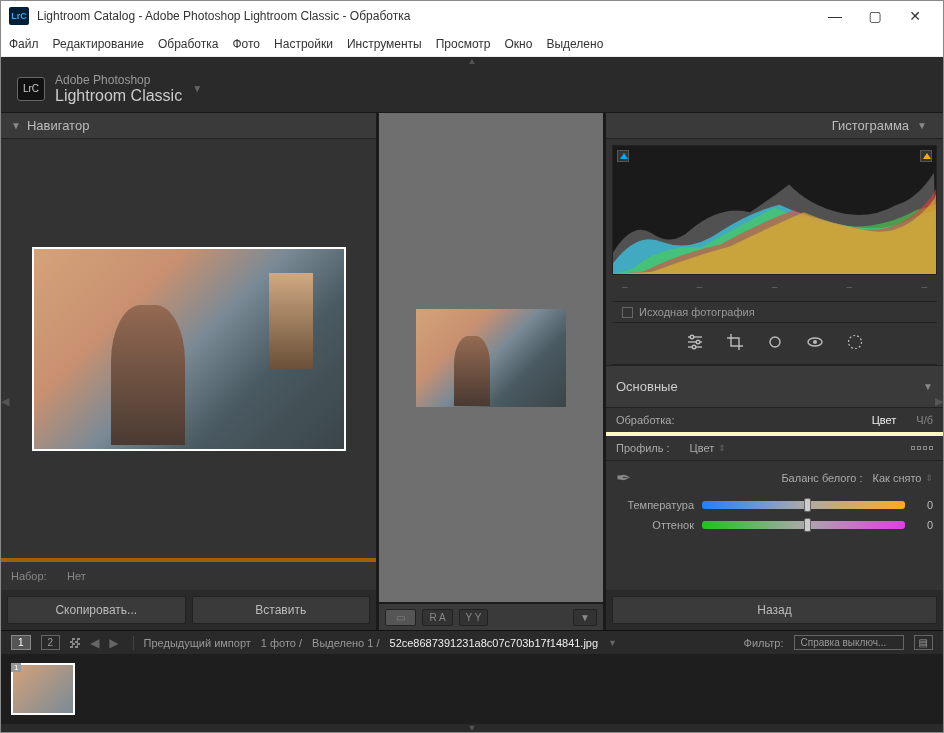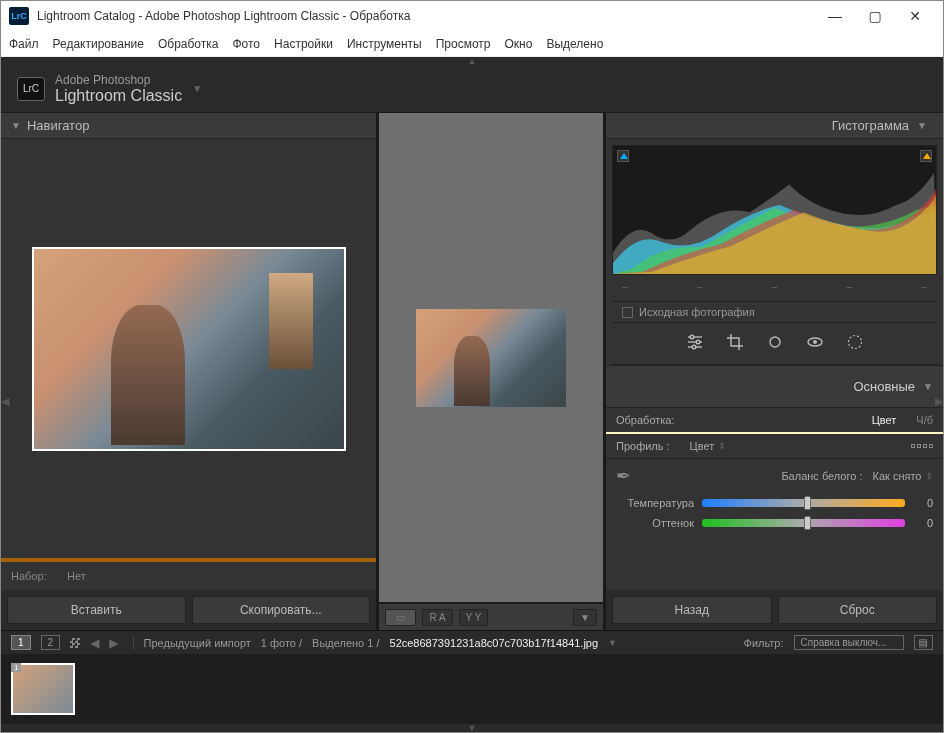--- a/index.html
+++ b/index.html
@@ -45,21 +45,21 @@
 .histo { height: 130px; background: #1a1a1a; margin: 6px; border: 1px solid #222; position: relative; overflow: hidden;}
 .histo svg { width:100%; height:100%; }
 .histo .clip { position: absolute; top: 4px; width: 12px; height: 12px; background:#333; border:1px solid #555;}
 .histo .clip.left { left: 4px; }
 .histo .clip.right { right: 4px; }
 .axis-row { height: 16px; display: flex; justify-content: space-between; padding: 0 10px; color: #666; font-size: 10px; margin: 0 6px 4px;}
 .orig-row { padding: 4px 10px; display: flex; align-items: center; color: #999; font-size: 11px; border-top: 1px solid #222; border-bottom: 1px solid #222; margin: 0 6px; }
 .orig-row .ck { width: 11px; height: 11px; border: 1px solid #666; margin-right: 6px; }
 .tool-row { height: 36px; display: flex; justify-content: center; gap: 22px; align-items: center; border-bottom: 1px solid #222; margin: 6px 6px 0; padding-bottom: 6px;}
 .tool-row .ticon { color: #999; font-size: 16px; }
-.section-head { height: 43px; background: #3a3a3a; display: flex; align-items: center; justify-content: flex-end; padding: 16px 10px; color: #ccc; font-size: 13px; border-top: 1px solid #222; border-bottom: 1px solid #222;}
+.section-head { height: 43px; background: #3a3a3a; display: flex; align-items: center; justify-content: space-between; padding: 16px 10px; color: #ccc; font-size: 13px; border-top: 1px solid #222; border-bottom: 1px solid #222;}
 .section-head .chev { margin-left: 8px; color: #888; font-size: 10px;}
 .ctrl-row { display: flex; align-items: center; padding: 6px 10px; color: #aaa; font-size: 11px; }
 .ctrl-row .lab { }
 .ctrl-row .val { margin-left: auto; color: #bbb; }
 .ctrl-row .chev { color: #666; margin-left: 4px; font-size: 9px;}
 .slider-row { display: flex; align-items: center; padding: 4px 10px; color: #aaa; font-size: 11px; }
 .slider-row .lab { width: 78px; text-align: right; margin-right: 8px;}
 .slider-row .track { flex: 1; height: 8px; border-radius: 3px; position: relative;}
 .slider-row .track.temp { background: linear-gradient(90deg, #2080ff, #aaa, #ffaa20); }
 .slider-row .track.tint { background: linear-gradient(90deg, #20c020, #aaa, #e040e0); }
@@ -133,22 +133,22 @@
         <div class="nav-body">
           <div class="nav-img"></div>
         </div>
         <div class="preset-box">
           <div class="preset-row">
             <span class="label">Набор:</span>
             <span class="val">Нет</span>
           </div>
         </div>
         <div class="bottom-btns">
+          <div class="btn-wide">Скопировать...</div>
           <div class="btn-wide">Вставить</div>
-          <div class="btn-wide">Скопировать...</div>
         </div>
       </div>
 
       <div class="center-panel">
         <div style="flex:1; display:flex;">
           <div class="center-img"></div>
         </div>
         <div class="center-toolbar">
           <div class="tbtn" style="padding:2px 10px; background:#555;">▭</div>
           <div class="tbtn">R A</div>
@@ -223,21 +223,21 @@
         <div class="section-head">
           <span>Основные</span>
           <span class="chev">▼</span>
         </div>
         <div class="ctrl-row">
           <span class="lab">Обработка:</span>
           <span class="val" style="color:#eee;">Цвет</span>
           <span style="width:20px"></span>
           <span style="color:#888;">Ч/б</span>
         </div>
-        <div class="ctrl-row" style="border-top:2px solid #fef9c3">
+        <div class="ctrl-row" style="border-top:4px solid #fef9c3">
           <span class="lab">Профиль :</span>
           <span style="margin-left:20px">Цвет</span>
           <span class="chev">⇕</span>
           <span class="val gridbtn">
               <span></span>
               <span></span>
               <span></span>
               <span></span>
             </span>
         </div>
@@ -256,21 +256,20 @@
         </div>
         <div class="slider-row">
           <span class="lab">Оттенок</span>
           <div class="track tint">
               <div class="handle" style="left:50%"></div>
             </div>
           <span class="num">0</span>
         </div>
         <div class="action-btns">
           <div class="btn-wide">Назад</div>
-          <div class="btn-wide">Сброс</div>
         </div>
       </div>
 
       <div class="edge-expand right">▶</div>
     </div>
 
     <div class="filmbar">
       <span class="fbox active">1</span>
       <span class="fbox">2</span>
       <span class="grid-icon"></span>

